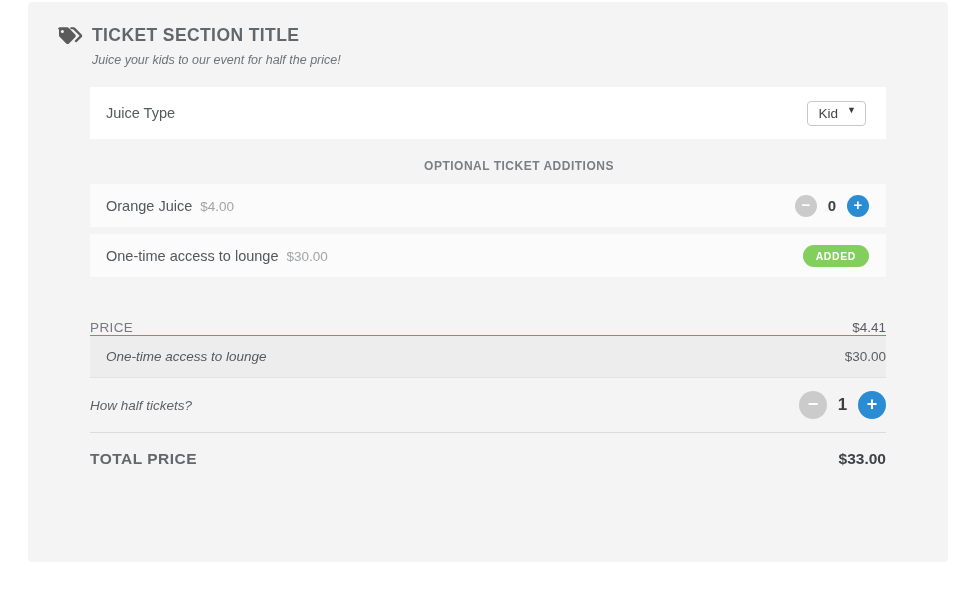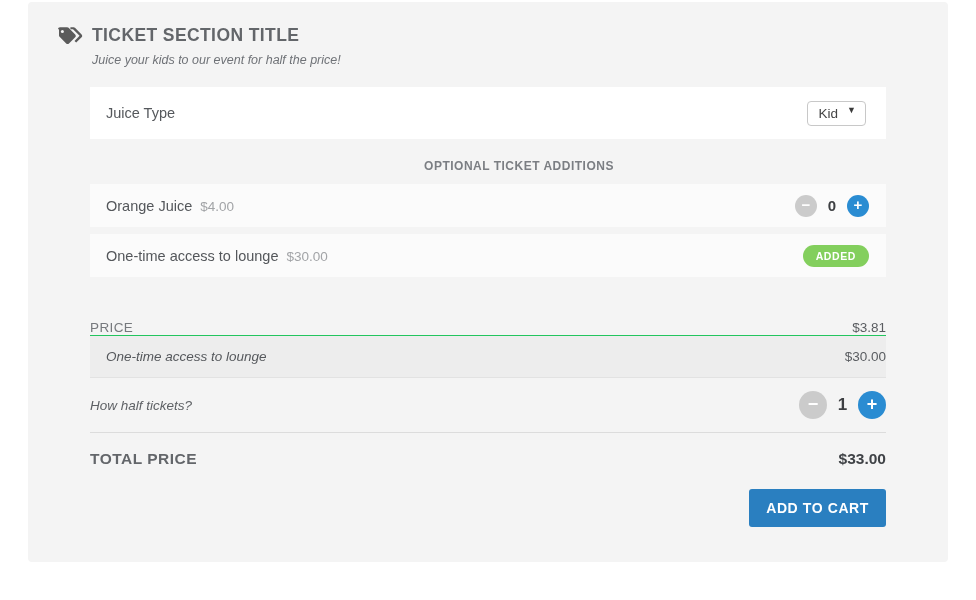--- a/index.html
+++ b/index.html
@@ -314,21 +314,21 @@
       <span class="addition-name">One-time access to lounge</span>
       <span class="addition-price">$30.00</span>
     </span>
     <span class="badge-added">ADDED</span>
   </div>
 
   <div class="price-block">
 
     <div class="price-row">
       <span class="price-label">PRICE</span>
-      <span class="price-value">$3.81</span>
+      <span class="price-value">$4.41</span>
     </div>
 
     <div class="price-item-row">
       <span class="price-item-name">One-time access to lounge</span>
       <span class="price-item-value">$30.00</span>
     </div>
 
     <div class="qty-row">
       <span class="qty-label">How half tickets?</span>
       <span class="stepper stepper-lg">
@@ -340,18 +340,15 @@
           <span class="step-glyph">+</span>
         </span>
       </span>
     </div>
 
     <div class="total-row">
       <span class="total-label">TOTAL PRICE</span>
       <span class="total-value">$33.00</span>
     </div>
 
-    <div class="cart-row">
-      <button class="add-to-cart-btn">ADD TO CART</button>
-    </div>
 
   </div>
 </div>
 
 </body></html>

